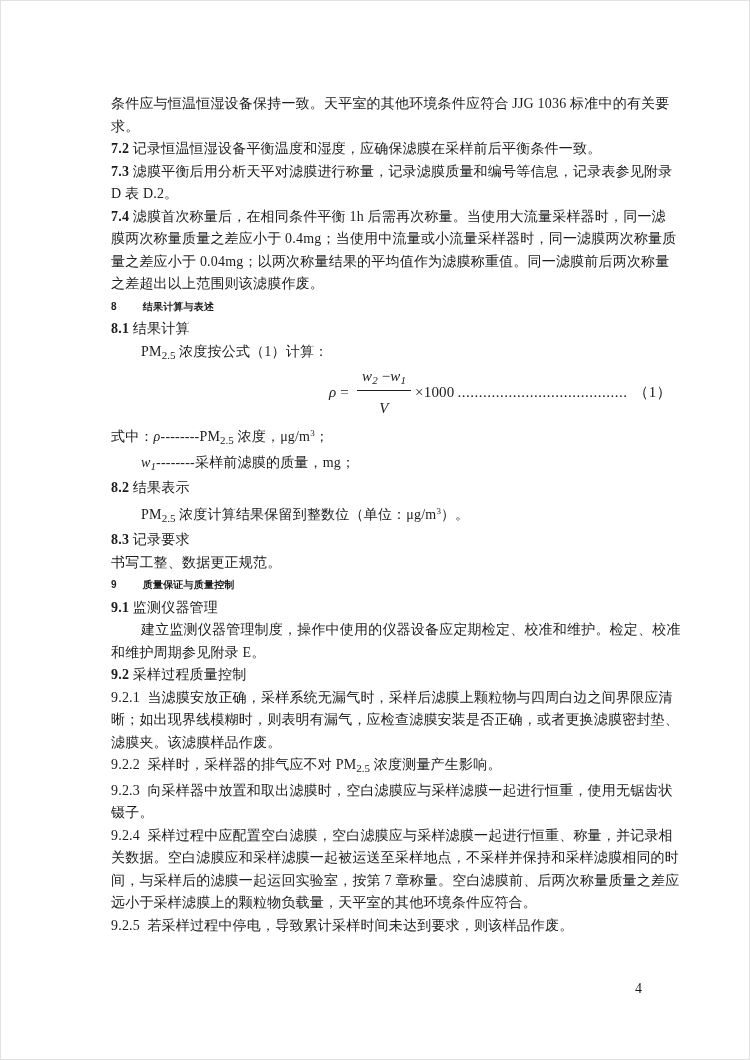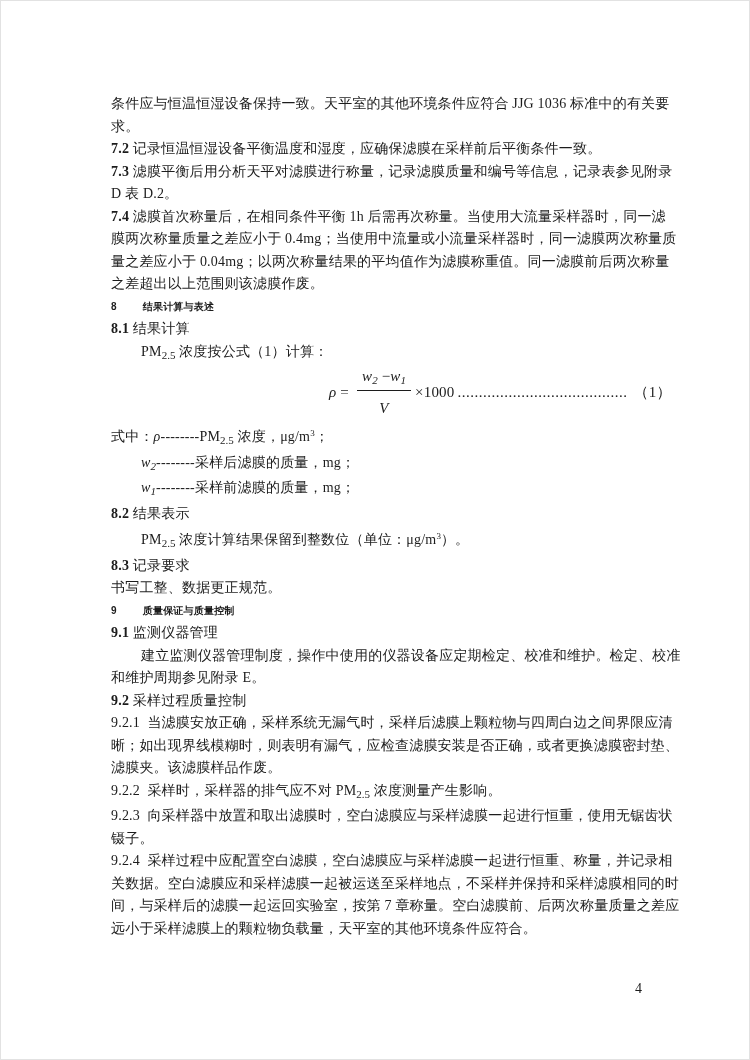--- a/index.html
+++ b/index.html
@@ -73,36 +73,36 @@
       <div class="line body"><span>D 表 D.2。</span></div>
       <div class="line body"><span class="b">7.4</span><span> 滤膜首次称量后，在相同条件平衡 1h 后需再次称量。当使用大流量采样器时，同一滤</span></div>
       <div class="line body"><span>膜两次称量质量之差应小于 0.4mg；当使用中流量或小流量采样器时，同一滤膜两次称量质</span></div>
       <div class="line body"><span>量之差应小于 0.04mg；以两次称量结果的平均值作为滤膜称重值。同一滤膜前后两次称量</span></div>
       <div class="line body"><span>之差超出以上范围则该滤膜作废。</span></div>
       <div class="line h1"><span class="hnum">8</span><span class="htitle">结果计算与表述</span></div>
       <div class="line body"><span class="b">8.1</span><span> 结果计算</span></div>
       <div class="line ind"><span>PM</span><span class="sub">2.5</span><span> 浓度按公式（1）计算：</span></div>
       <div class="line formula-line"><span><span class="i">ρ</span><span> = </span></span><span class="frac"><span class="fnum"><span class="i">w</span><span class="i sub">2</span><span> −</span><span class="i">w</span><span class="i sub">1</span></span><span class="fden"><span class="i">V</span></span></span><span><span>×1000</span></span><span class="dots">........................................</span><span class="flabel">（1）</span></div>
       <div class="line body"><span>式中：</span><span class="i">ρ</span><span>--------</span><span>PM</span><span class="sub">2.5</span><span> 浓度，μg/m</span><span class="sup">3</span><span>；</span></div>
-      <div class="line ind"><span class="i">w</span><span class="i sub">2</span><span>--------采样后滤膜的质量，mg；</span></div>
       <div class="line ind"><span class="i">w</span><span class="i sub">1</span><span>--------采样前滤膜的质量，mg；</span></div>
       <div class="line body"><span class="b">8.2</span><span> 结果表示</span></div>
       <div class="line ind"><span>PM</span><span class="sub">2.5</span><span> 浓度计算结果保留到整数位（单位：μg/m</span><span class="sup">3</span><span>）。</span></div>
       <div class="line body"><span class="b">8.3</span><span> 记录要求</span></div>
       <div class="line body"><span>书写工整、数据更正规范。</span></div>
       <div class="line h1"><span class="hnum">9</span><span class="htitle">质量保证与质量控制</span></div>
       <div class="line body"><span class="b">9.1</span><span> 监测仪器管理</span></div>
       <div class="line ind"><span>建立监测仪器管理制度，操作中使用的仪器设备应定期检定、校准和维护。检定、校准</span></div>
       <div class="line body"><span>和维护周期参见附录 E。</span></div>
       <div class="line body"><span class="b">9.2</span><span> 采样过程质量控制</span></div>
       <div class="line body"><span>9.2.1</span><span>  当滤膜安放正确，采样系统无漏气时，采样后滤膜上颗粒物与四周白边之间界限应清</span></div>
       <div class="line body"><span>晰；如出现界线模糊时，则表明有漏气，应检查滤膜安装是否正确，或者更换滤膜密封垫、</span></div>
       <div class="line body"><span>滤膜夹。该滤膜样品作废。</span></div>
       <div class="line body"><span>9.2.2</span><span>  采样时，采样器的排气应不对 PM</span><span class="sub">2.5</span><span> 浓度测量产生影响。</span></div>
       <div class="line body"><span>9.2.3</span><span>  向采样器中放置和取出滤膜时，空白滤膜应与采样滤膜一起进行恒重，使用无锯齿状</span></div>
       <div class="line body"><span>镊子。</span></div>
       <div class="line body"><span>9.2.4</span><span>  采样过程中应配置空白滤膜，空白滤膜应与采样滤膜一起进行恒重、称量，并记录相</span></div>
       <div class="line body"><span>关数据。空白滤膜应和采样滤膜一起被运送至采样地点，不采样并保持和采样滤膜相同的时</span></div>
       <div class="line body"><span>间，与采样后的滤膜一起运回实验室，按第 7 章称量。空白滤膜前、后两次称量质量之差应</span></div>
       <div class="line body"><span>远小于采样滤膜上的颗粒物负载量，天平室的其他环境条件应符合。</span></div>
+      <div class="line body"><span>9.2.5</span><span>  若采样过程中停电，导致累计采样时间未达到要求，则该样品作废。</span></div>
     </div>
   <div class="page-number">4</div>
 </div>
 
 </body></html>

